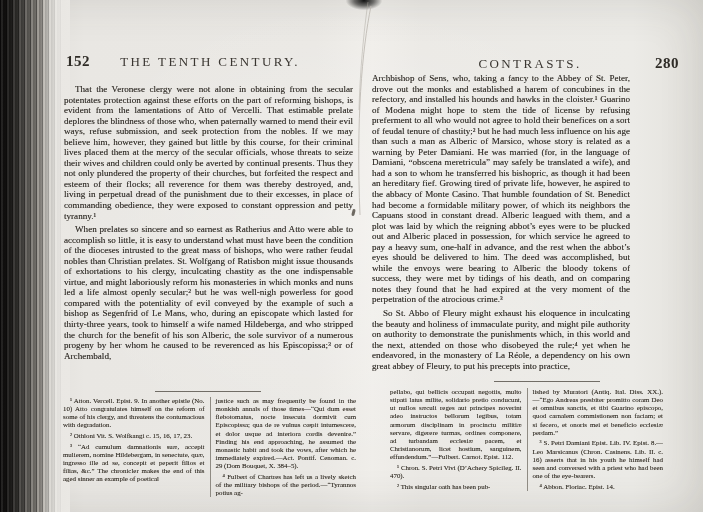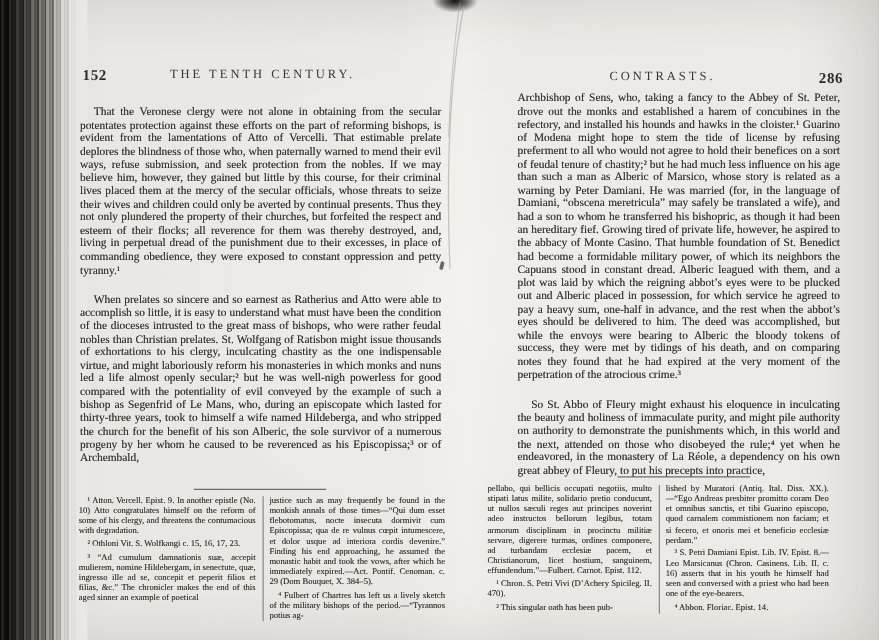--- a/index.html
+++ b/index.html
@@ -29,32 +29,32 @@
   
   .gutter-wedge {
     position:absolute; left:346px; top:-7px; width:36px; height:17px;
     background:radial-gradient(ellipse at 50% 45%, rgba(8,8,8,.95) 0%, rgba(8,8,8,.55) 38%, rgba(8,8,8,0) 72%);
   }
   .gutter-svg { position:absolute; left:338px; top:0; }
   .ink-speck {
     position:absolute; left:352px; top:209px; width:3px; height:7px;
     background:#4c473f; border-radius:2px; transform:rotate(14deg); opacity:.8;
   }
-  .pgnum { position:absolute; font-size:12px; font-weight:700; color:#2f2c27; letter-spacing:.5px; }
+  .pgnum { position:absolute; font-size:15px; font-weight:700; color:#2f2c27; letter-spacing:.5px; }
   .runhead {
-    position:absolute; text-align:center; font-size:10px; color:#3a3631;
+    position:absolute; text-align:center; font-size:13px; color:#3a3631;
     letter-spacing:2.4px; font-weight:400;
   }
   .bodytext {
     position:absolute; text-align:justify; color:#332f2a;
     font-size:9.1px; line-height:10.55px;
     text-shadow:0 0 .4px rgba(51,47,42,.55);
   }
   .bodytext p { margin:0; text-indent:11px; }
-  .bodytext p + p { margin-top:13px; }
+  .bodytext p + p { margin-top:3px; }
   .bodytext p.cont { text-indent:0; }
   .fnrule { position:absolute; height:1px; background:#716d66; }
   .footnotes {
     position:absolute; display:flex; color:#353028;
     font-size:6.9px; line-height:8.15px; text-align:justify;
     text-shadow:0 0 .3px rgba(53,48,40,.5);
   }
   .fncol { box-sizing:border-box; }
   .fncol.first { padding-right:5px; }
   .fncol.second { border-left:1px solid #8f8b83; padding-left:5px; }
@@ -64,21 +64,21 @@
   
   .lp-num   { left:66px;  top:53px; }
   .lp-head  { left:90px;  top:54px; width:240px; }
   .lp-body  { left:64px;  top:84px; width:289px; }
   .lp-rule  { left:155px; top:391px; width:106px; }
   .lp-fn    { left:63px;  top:397px; width:293px; }
   .lp-fn .fncol { width:50%; }
   
   .rp-head  { left:410px; top:56px; width:240px; }
   .rp-num   { left:655px; top:55px; }
-  .rp-body  { left:414px; top:73px; width:258px; }
+  .rp-body  { left:372px; top:73px; width:258px; }
   .rp-rule  { left:494px; top:381px; width:106px; }
   .rp-fn    { left:390px; top:388px; width:273px; }
   .rp-fn .fncol { width:50%; }
 </style>
 </head>
 <body>
 
 <div class="scan">
 
   <div class="binding-strip"></div>
@@ -110,21 +110,21 @@
       </div>
       <div class="fncol second">
         <p class="cont">justice such as may frequently be found in the monkish annals of those times—“Qui dum esset flebotomatus, nocte insecuta dormivit cum Episcopissa; qua de re vulnus cœpit intumescere, et dolor usque ad interiora cordis devenire.”  Finding his end approaching, he assumed the monastic habit and took the vows, after which he immediately expired.—Act. Pontif. Cenoman. c. 29 (Dom Bouquet, X. 384–5).</p>
         <p>⁴ Fulbert of Chartres has left us a lively sketch of the military bishops of the period.—“Tyrannos potius ag-</p>
       </div>
     </div>
   </div>
 
   <div>
     <div class="runhead rp-head">CONTRASTS.</div>
-    <div class="pgnum rp-num">286</div>
+    <div class="pgnum rp-num">280</div>
 
     <div class="bodytext rp-body">
       <p class="cont">Archbishop of Sens, who, taking a fancy to the Abbey of St. Peter, drove out the monks and established a harem of concubines in the refectory, and installed his hounds and hawks in the cloister.¹ Guarino of Modena might hope to stem the tide of license by refusing preferment to all who would not agree to hold their benefices on a sort of feudal tenure of chastity;² but he had much less influence on his age than such a man as Alberic of Marsico, whose story is related as a warning by Peter Damiani.  He was married (for, in the language of Damiani, “obscena meretricula” may safely be translated a wife), and had a son to whom he transferred his bishopric, as though it had been an hereditary fief.  Growing tired of private life, however, he aspired to the abbacy of Monte Casino. That humble foundation of St. Benedict had become a formidable military power, of which its neighbors the Capuans stood in constant dread.  Alberic leagued with them, and a plot was laid by which the reigning abbot’s eyes were to be plucked out and Alberic placed in possession, for which service he agreed to pay a heavy sum, one-half in advance, and the rest when the abbot’s eyes should be delivered to him.  The deed was accomplished, but while the envoys were bearing to Alberic the bloody tokens of success, they were met by tidings of his death, and on comparing notes they found that he had expired at the very moment of the perpetration of the atrocious crime.³</p>
       <p>So St. Abbo of Fleury might exhaust his eloquence in inculcating the beauty and holiness of immaculate purity, and might pile authority on authority to demonstrate the punishments which, in this world and the next, attended on those who disobeyed the rule;⁴ yet when he endeavored, in the monastery of La Réole, a dependency on his own great abbey of Fleury, to put his precepts into practice,</p>
     </div>
 
     <div class="fnrule rp-rule"></div>
 
     <div class="footnotes rp-fn">
       <div class="fncol first">

